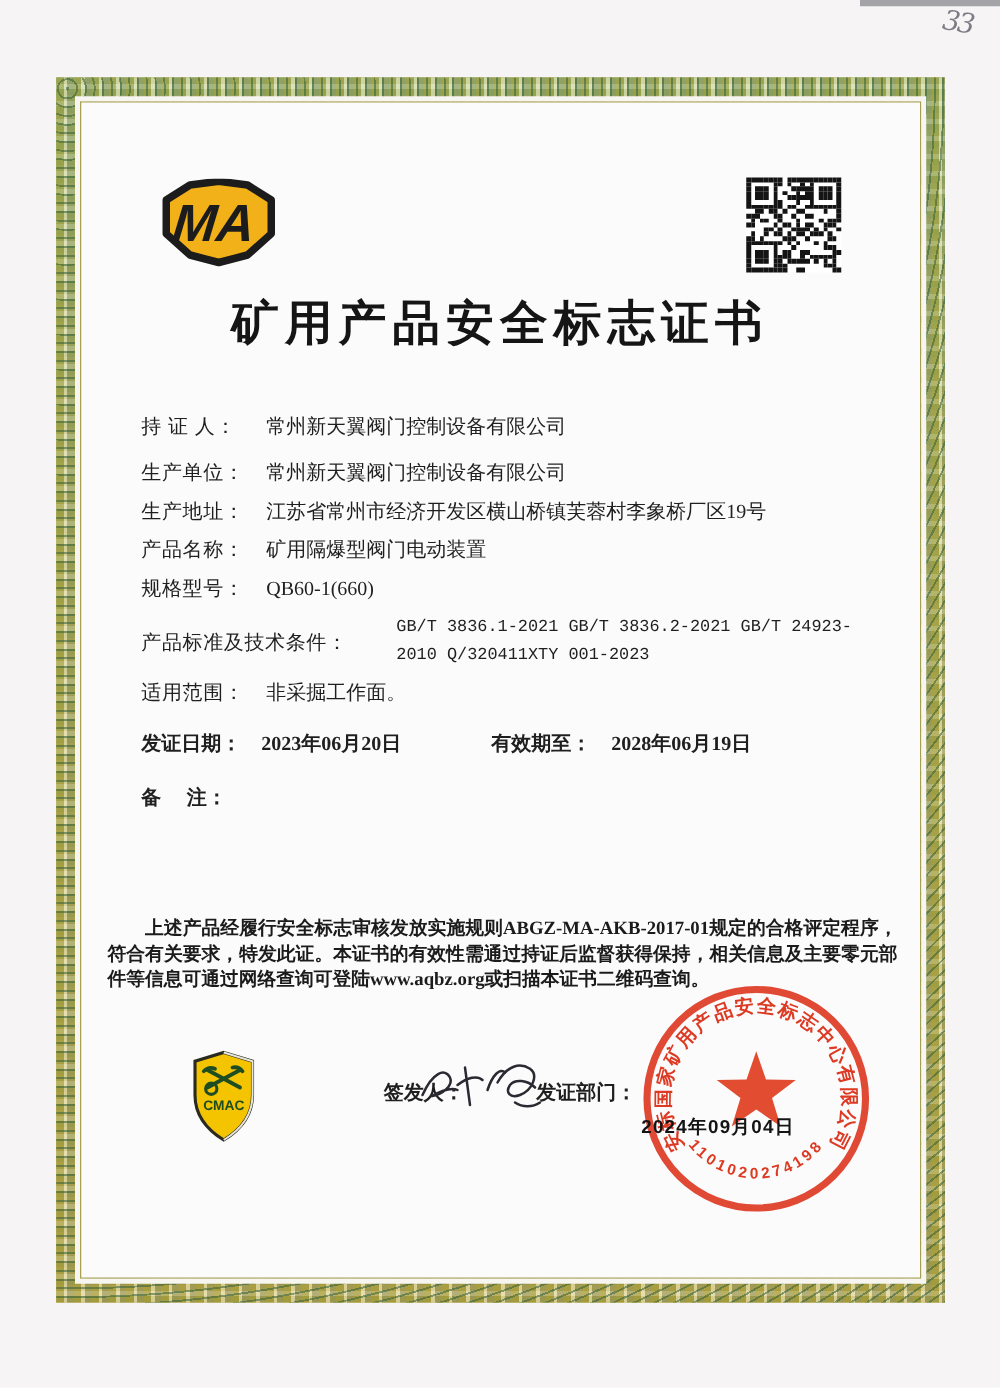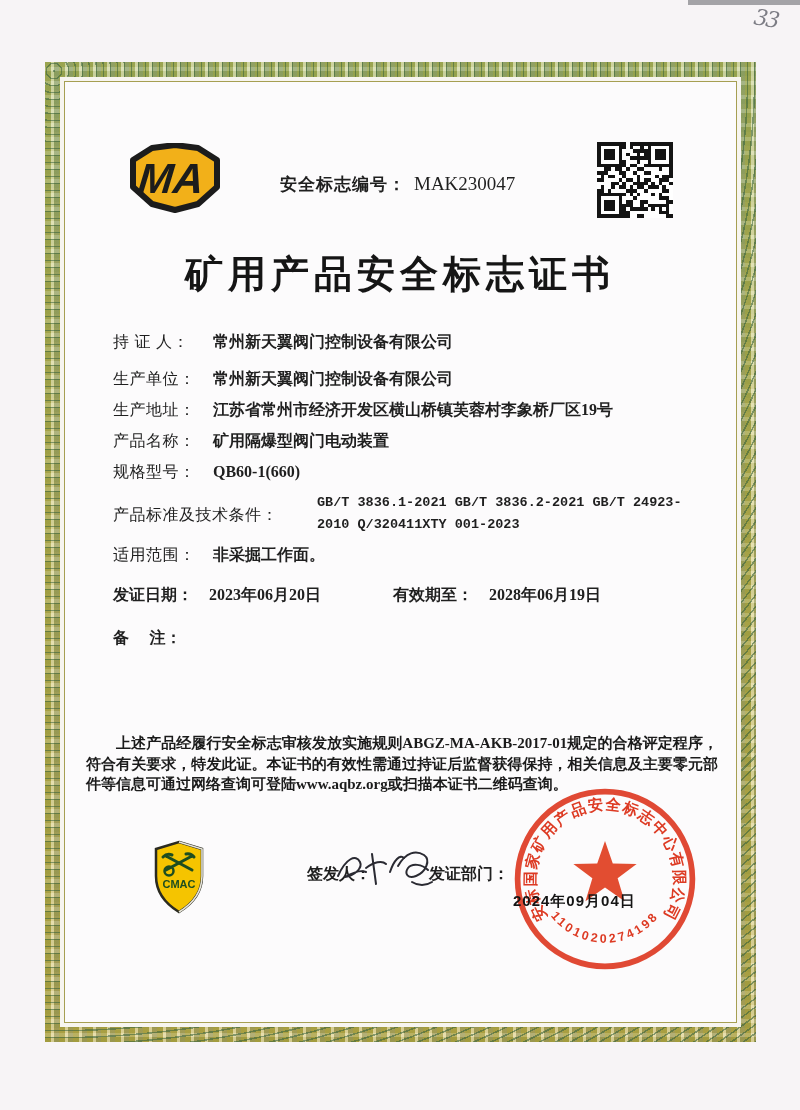--- a/index.html
+++ b/index.html
@@ -35,30 +35,30 @@
   
   .cert-no{position:absolute;left:280px;top:173px;width:300px;font-size:17px;white-space:nowrap;}
   .cert-no .lbl{font-weight:700;letter-spacing:1px;}
   .cert-no .val{font-family:"Liberation Serif","DejaVu Serif",serif;font-size:19px;margin-left:8px;}
   
   .qr{position:absolute;left:597px;top:142px;width:76px;height:76px;background:#fff;
       display:grid;grid-template-columns:repeat(21,1fr);grid-template-rows:repeat(21,1fr);}
   .qr .on{background:#141414;}
 
   .title{
-    position:absolute;left:0;right:0;top:249px;text-align:center;
+    position:absolute;left:0;right:0;top:233px;text-align:center;
     font-family:"Liberation Serif","DejaVu Serif",serif;
     font-size:38px;font-weight:700;letter-spacing:5px;color:#151515;
   }
 
   
   .fields{position:absolute;left:113px;top:331px;width:580px;}
   .row{display:flex;align-items:center;margin-bottom:10px;line-height:21px;font-size:16px;}
   .row .lbl{flex:none;width:100px;font-weight:400;letter-spacing:.5px;white-space:nowrap;}
-  .row .val{font-weight:700;font-family:"Liberation Serif","DejaVu Serif",serif;}
+  .row .val{font-weight:400;font-family:"Liberation Serif","DejaVu Serif",serif;}
   .row.r0{margin-bottom:16px;}
   .row.std .lbl{width:172px;}
   .row.std .val{width:392px;font-family:"Liberation Mono","DejaVu Sans Mono",monospace;font-size:13.5px;line-height:22px;}
   .row.std{margin-bottom:8px;gap:32px;}
   .dates{display:flex;align-items:center;margin-top:20px;font-size:16px;}
   .dates .lbl{font-weight:700;}
   .dates .val{font-weight:700;font-family:"Liberation Serif","DejaVu Serif",serif;margin-left:16px;}
   .dates .expiry-lbl{margin-left:72px;}
   .remark{margin-top:22px;font-size:16px;font-weight:700;display:flex;}
   .remark .val{margin-left:16px;font-family:"Liberation Serif","DejaVu Serif",serif;}
@@ -92,23 +92,20 @@
   <div class="frame-inner"></div>
 </div>
 
 <div class="content">
 
   <svg class="ma-badge" viewBox="0 0 100 72">
     <polygon points="8,17 27,5 50,2 73,5 92,17 92,44 73,61 50,67 27,61 8,44" fill="#f2b019" stroke="#1c1c1c" stroke-width="6" stroke-linejoin="round"></polygon>
     <text x="50" y="50" text-anchor="middle" font-size="42" font-weight="bold" font-style="italic" font-family="Liberation Sans, sans-serif" fill="#1c1c1c" transform="skewX(-6)">MA</text>
   </svg>
 
-  <div class="cert-no">
-    <span class="lbl">安全标志编号：</span><span class="val">MAK230047</span>
-  </div>
 
   <div class="qr">
       <div class="on"></div>
       <div class="on"></div>
       <div class="on"></div>
       <div class="on"></div>
       <div class="on"></div>
       <div class="on"></div>
       <div class="on"></div>
       <div class="on"></div>

